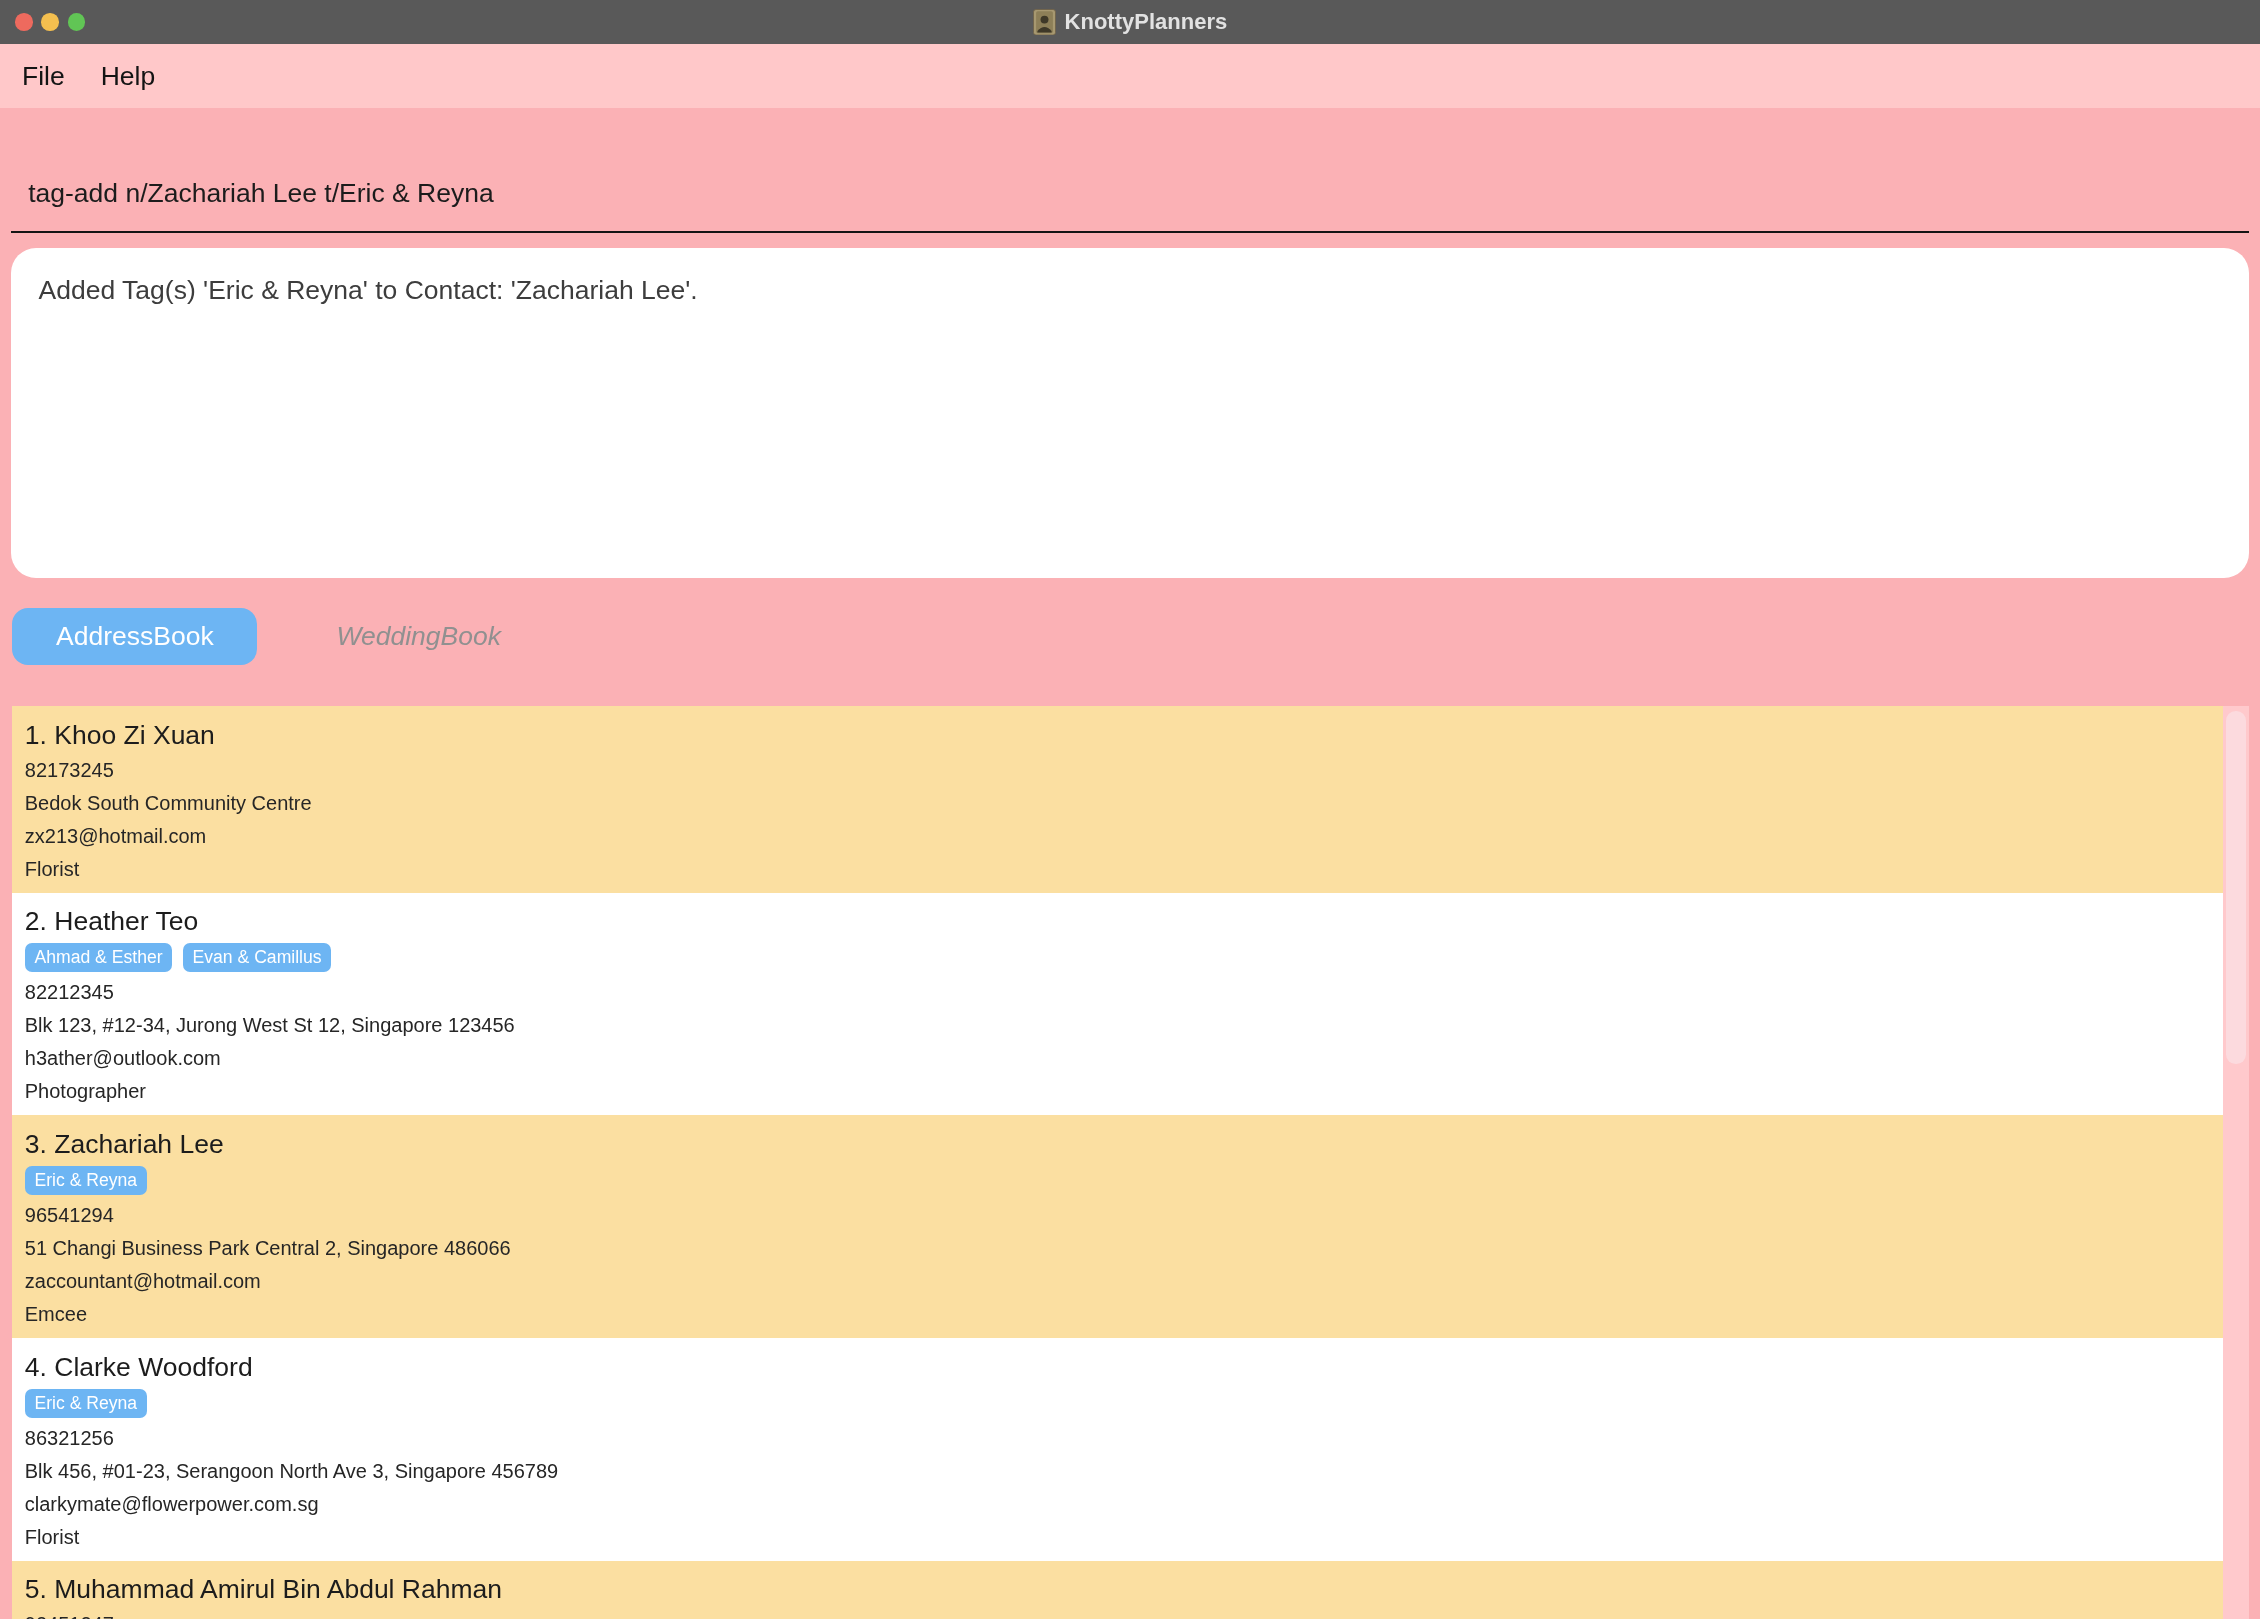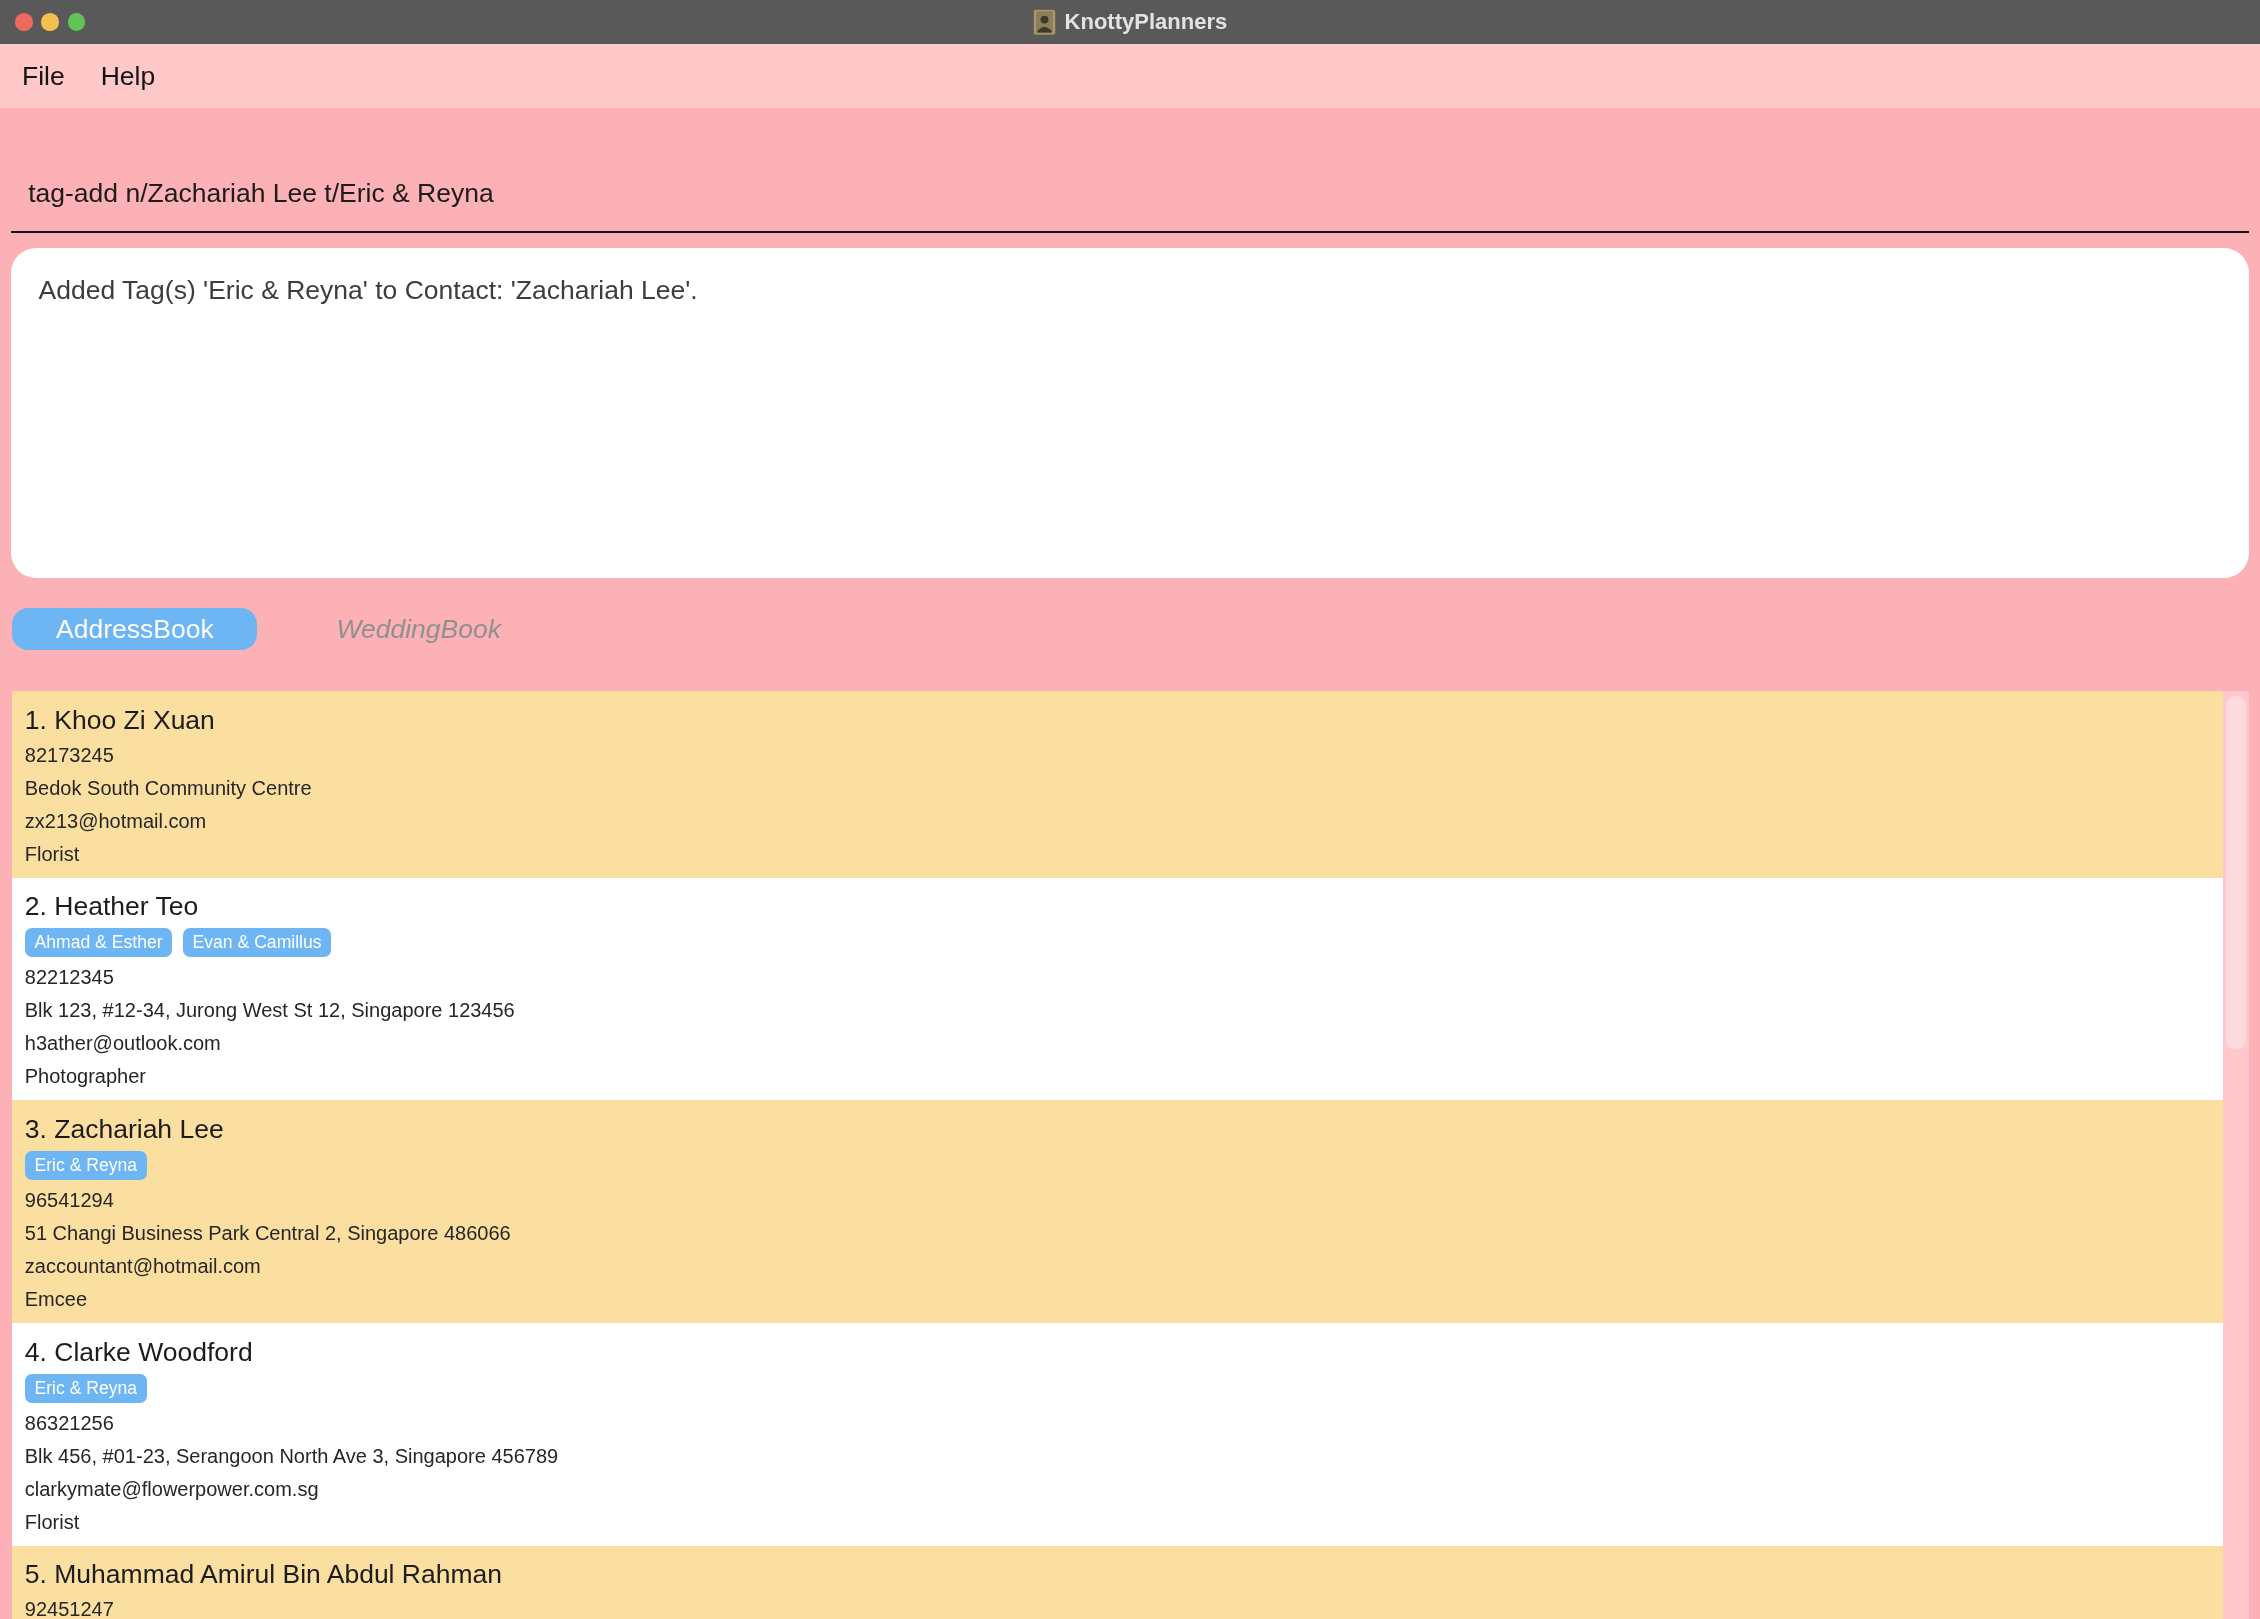--- a/index.html
+++ b/index.html
@@ -70,21 +70,21 @@
   
   .result-section{padding:0 10.6px;}
   .result-box{
     background:#fff;border-radius:25px;height:330px;
     padding:21px 28px;font-size:26.5px;line-height:42px;color:var(--text-result);
   }
 
   
   .tabs{margin:30px 0 0 12.4px;display:flex;align-items:center;}
   .tab-active{
-    width:245px;height:42px;background:var(--accent-blue);border-radius:16px;
+    width:245px;height:57px;background:var(--accent-blue);border-radius:16px;
     color:#fff;font-size:26.5px;display:flex;align-items:center;justify-content:center;
     cursor:default;
   }
   .tab-inactive{
     margin-left:79px;color:var(--tab-inactive-gray);font-size:26.5px;cursor:default;font-style:italic;
   }
 
   
   .list-wrap{
     margin:41px 10.6px 0 12.4px;height:949px;position:relative;

